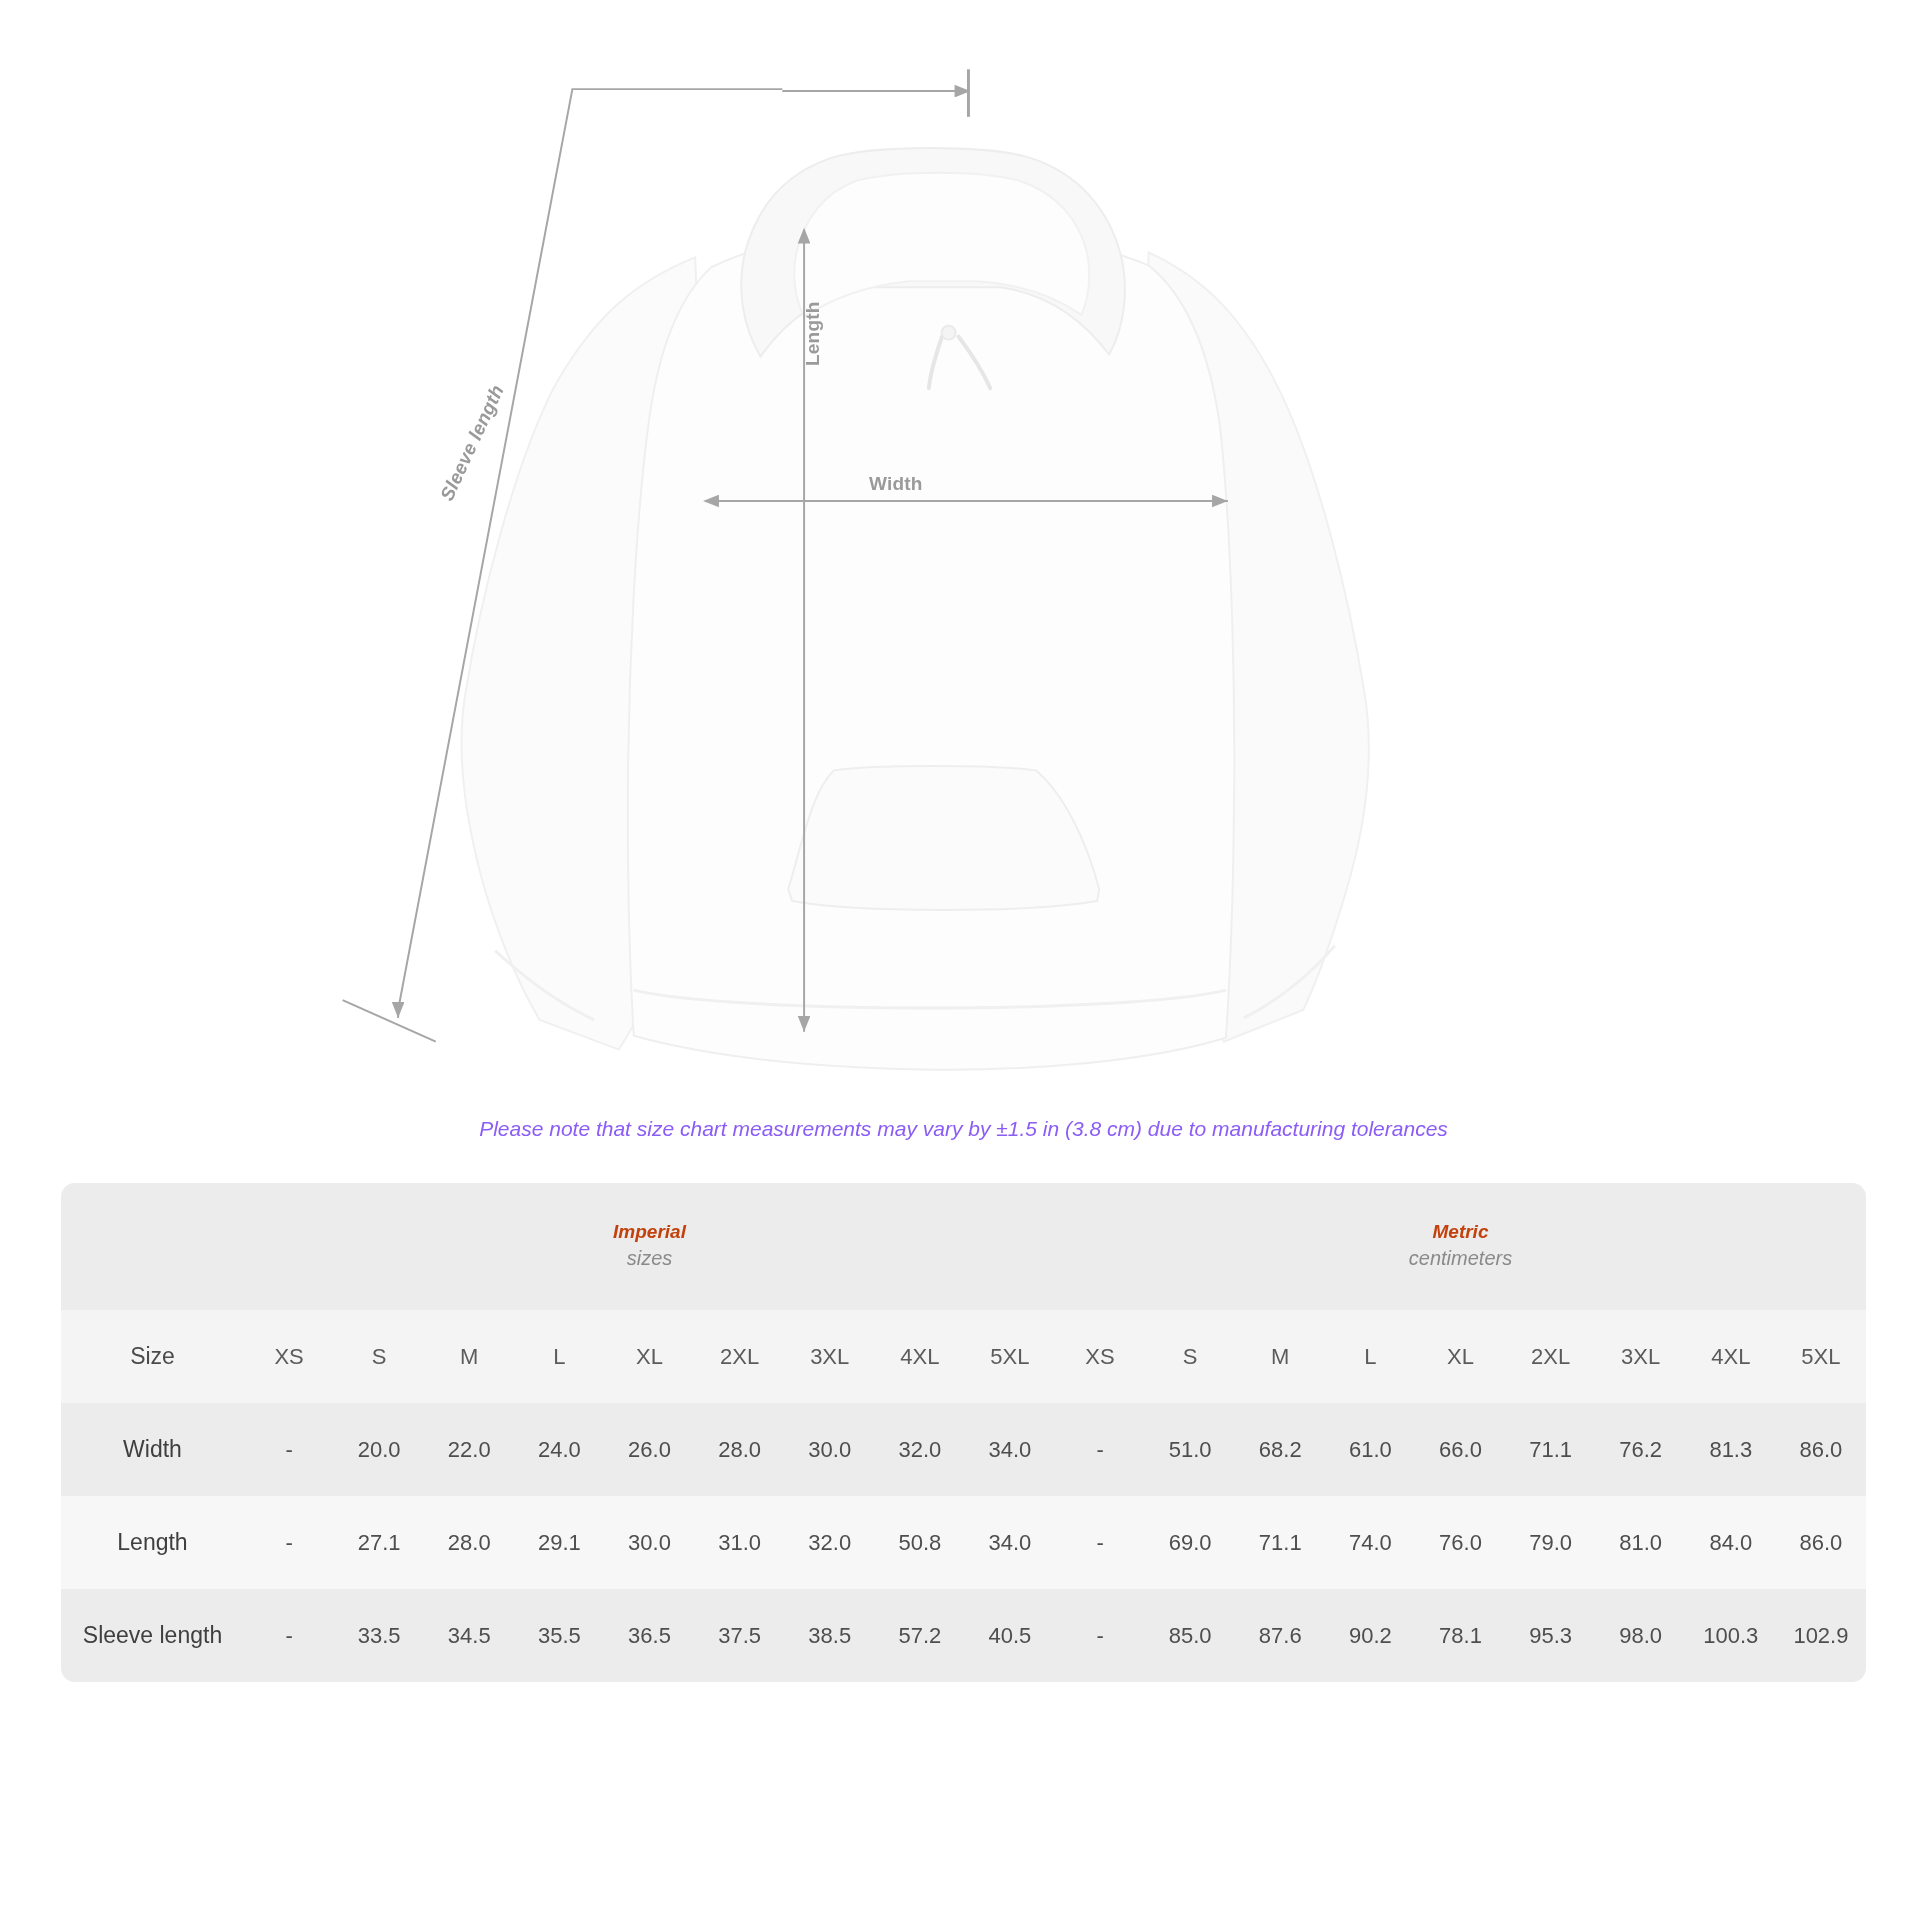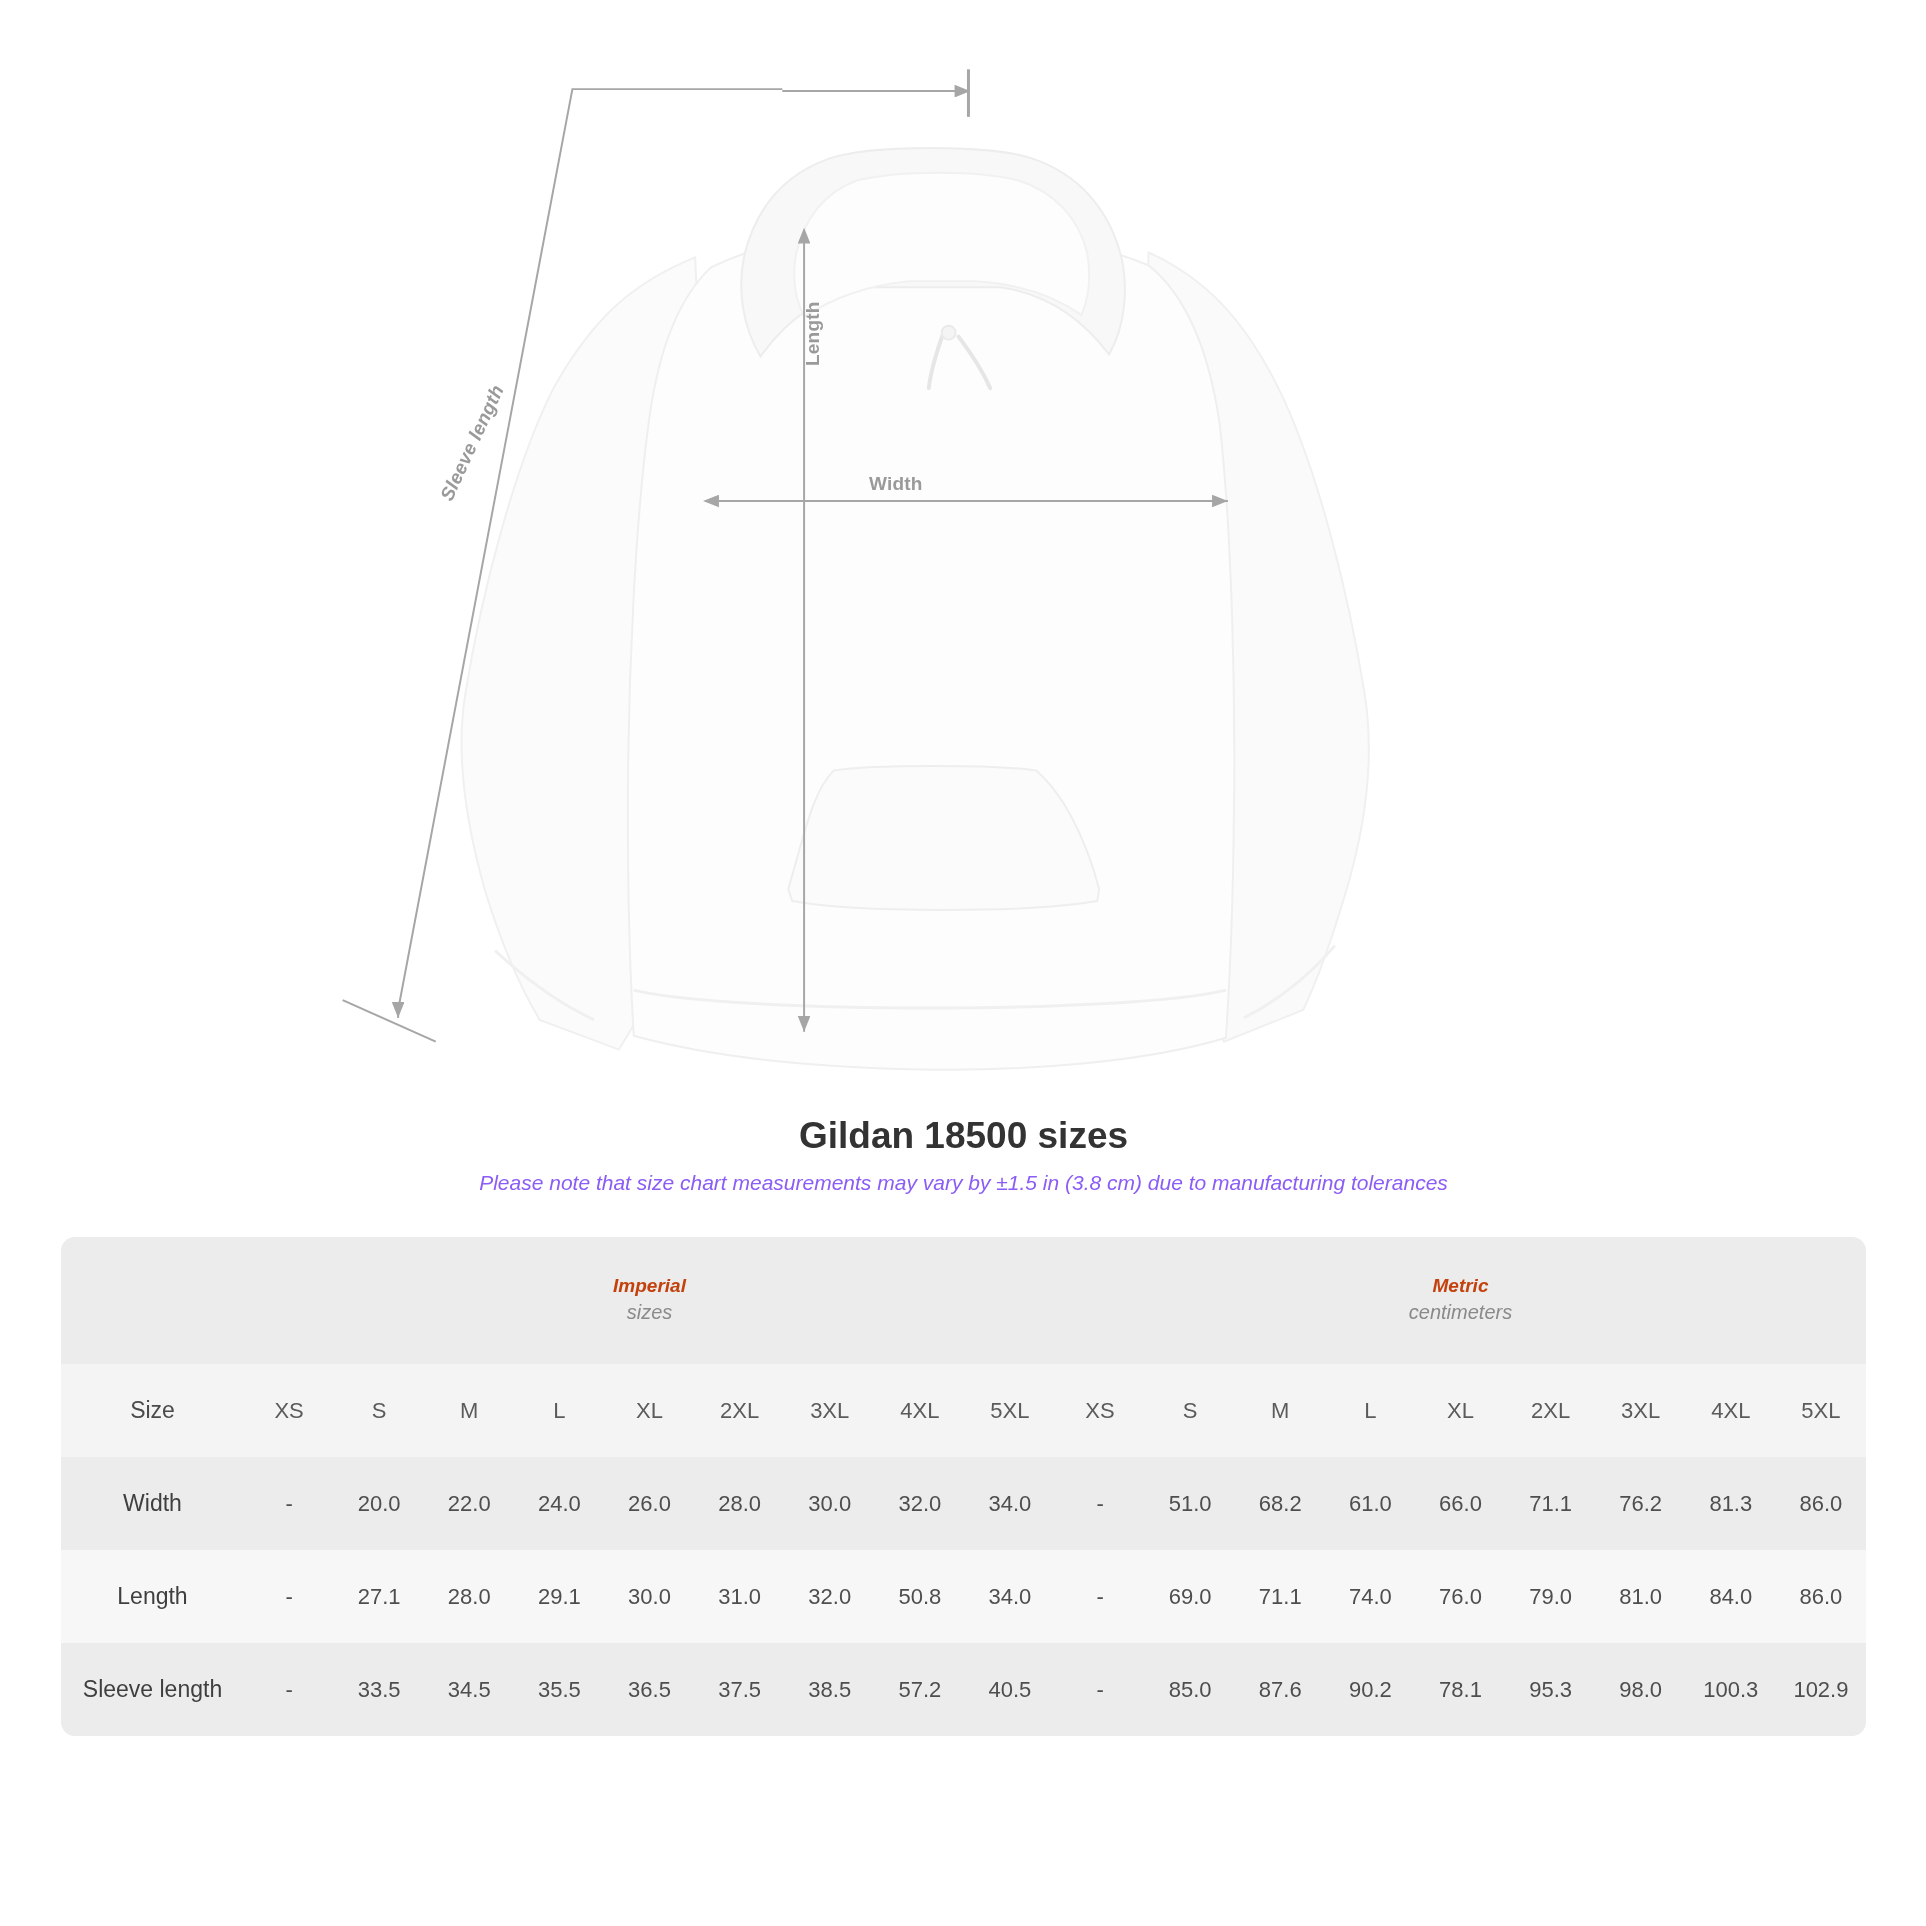--- a/index.html
+++ b/index.html
@@ -229,21 +229,20 @@
         <line x1="346" y1="1010" x2="440" y2="1052" stroke="#a6a6a6" stroke-width="2"></line>
       </g>
     </svg>
 
     <div class="dim-label length">Length</div>
     <div class="dim-label width">Width</div>
     <div class="dim-label sleeve">Sleeve length</div>
   </div>
 
   <div class="title-block">
-    <h1 class="chart-title">Gildan 18500 sizes</h1>
     <p class="chart-note">Please note that size chart measurements may vary by ±1.5 in (3.8 cm) due to manufacturing tolerances</p>
   </div>
 
   <div class="table-wrap">
     <table class="size-table">
       <colgroup>
         <col class="label-col">
         <col span="9">
         <col span="9">
       </colgroup>

